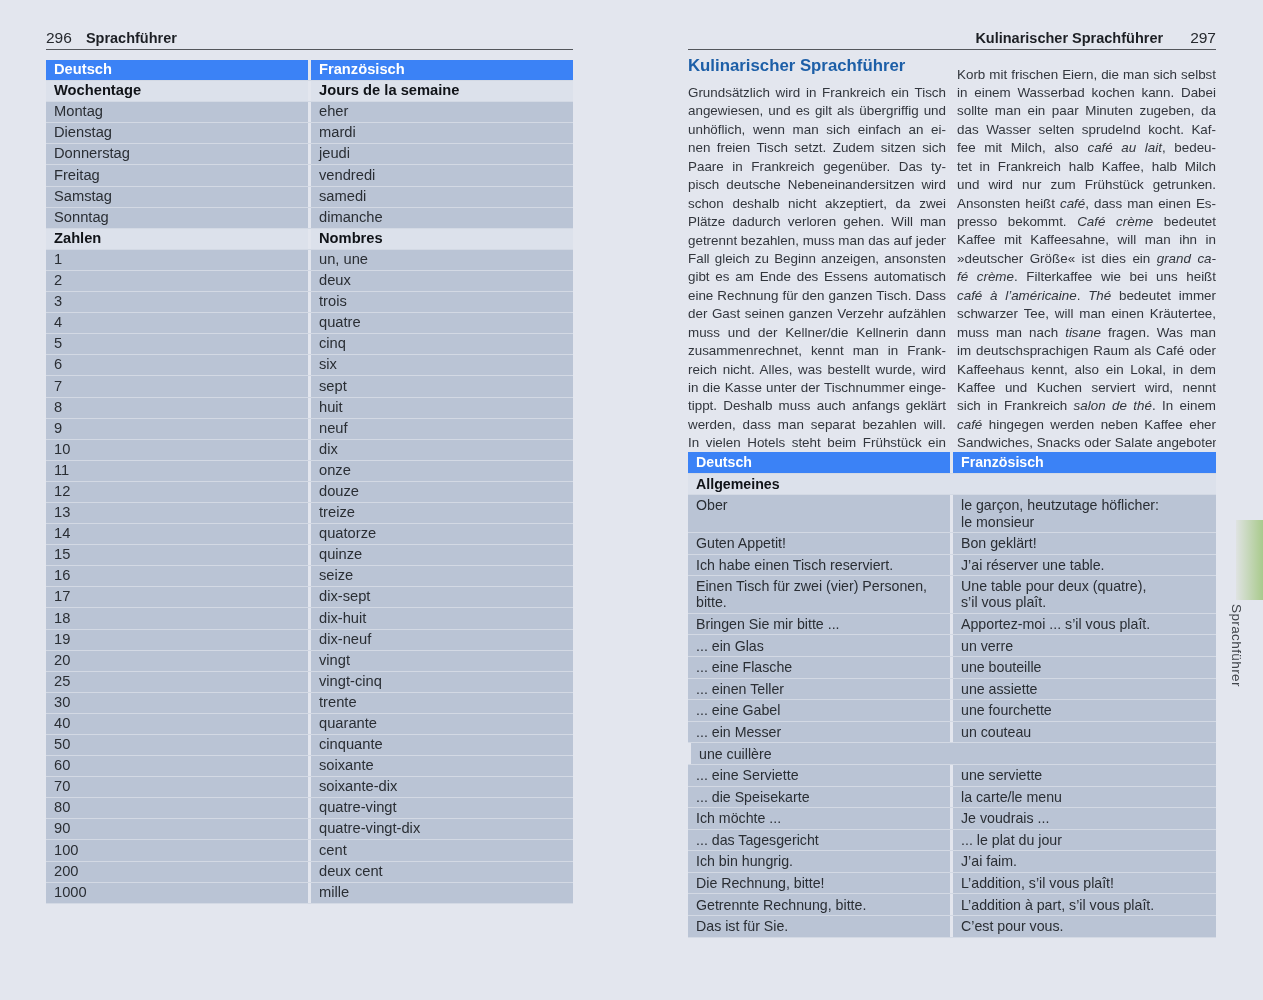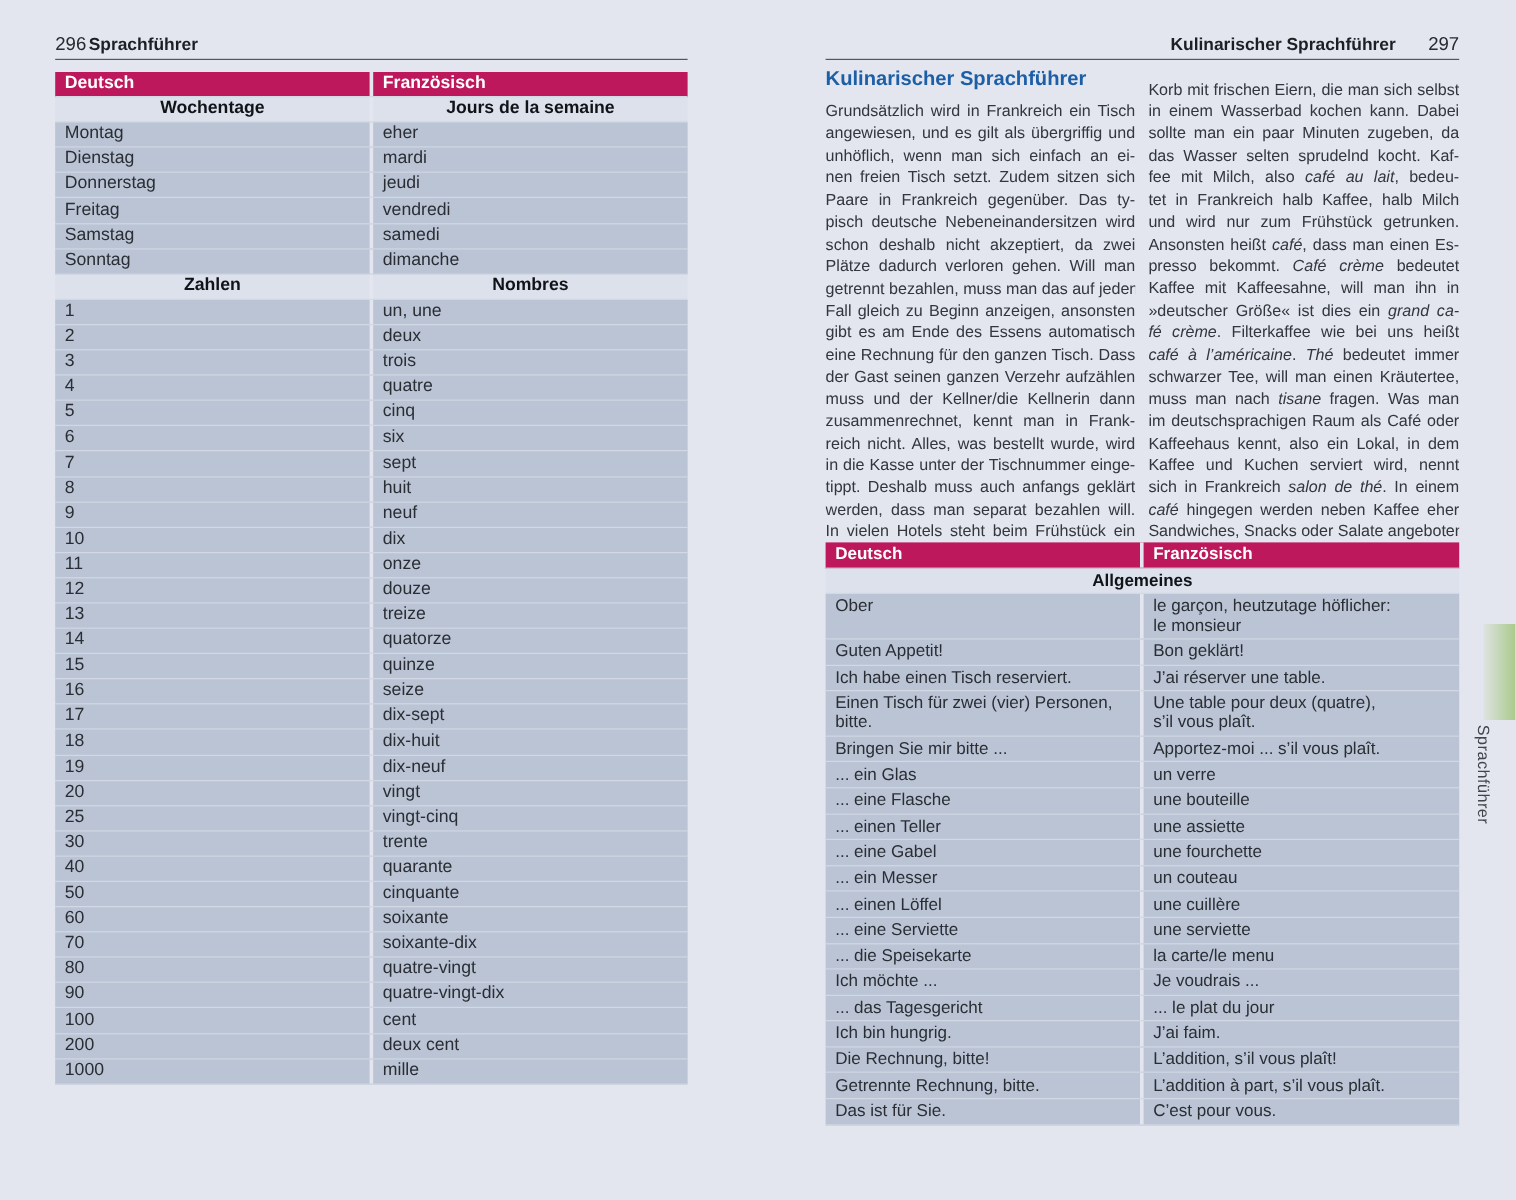--- a/index.html
+++ b/index.html
@@ -3,33 +3,33 @@
 <meta charset="utf-8">
 <style>
   html,body{margin:0;padding:0;background:#e3e6ee;}
   .spread{position:relative;width:1263px;height:1000px;background:#e3e6ee;
           font-family:"Liberation Sans",sans-serif;color:#2a2e34;overflow:hidden;}
 
   
   .pg-header{position:absolute;display:flex;align-items:baseline;}
   .pg-header .pnum{font-size:15.5px;color:#26292e;}
   .pg-header .ptitle{font-size:14.5px;font-weight:bold;color:#1c1f24;}
-  .hdr-left{left:46px;top:29px;gap:2px;text-align:right;}
+  .hdr-left{left:46px;top:29px;gap:14px;text-align:right;}
   .hdr-right{left:688px;top:29px;width:528px;justify-content:flex-end;gap:27px;}
   .rule{position:absolute;height:1.4px;background:#53565b;}
   .rule-left{left:46px;top:49px;width:527px;}
   .rule-right{left:688px;top:49px;width:528px;}
 
   
   .ptable{position:absolute;}
   #left-table{left:46px;top:60px;width:527px;font-size:14.7px;}
   #right-table{left:688px;top:452px;width:528px;font-size:14.2px;}
   .t-row{display:flex;align-items:stretch;border-bottom:1.6px solid #d3d9e4;background:#bac4d5;}
-  .t-row.t-head{background:#be185d;color:#ffffff;font-weight:bold;}
-  .t-row.section{background:#dce1eb;font-weight:bold;color:#101318;text-align:center;}
+  .t-row.t-head{background:#3b82f6;color:#ffffff;font-weight:bold;}
+  .t-row.section{background:#dce1eb;font-weight:bold;color:#101318;}
   .t-cell{box-sizing:border-box;padding:2.2px 8px;line-height:16.2px;white-space:pre-line;}
   #left-table .t-cell{line-height:15.9px;padding:2.1px 8px;}
   #left-table .cell-de{width:262px;}
   #left-table .cell-fr{width:262px;}
   #right-table .cell-de{width:262px;}
   #right-table .cell-fr{width:263px;}
   .cell-full{width:100%;}
   .col-gap{width:3px;background:#e3e6ee;flex:0 0 3px;}
 
   
@@ -371,21 +371,20 @@
         <div class="t-cell cell-de">... eine Gabel</div>
         <div class="col-gap"></div>
         <div class="t-cell cell-fr">une fourchette</div>
       </div>
       <div class="t-row data">
         <div class="t-cell cell-de">... ein Messer</div>
         <div class="col-gap"></div>
         <div class="t-cell cell-fr">un couteau</div>
       </div>
       <div class="t-row data">
-        <div class="t-cell cell-de">... einen Löffel</div>
         <div class="col-gap"></div>
         <div class="t-cell cell-fr">une cuillère</div>
       </div>
       <div class="t-row data">
         <div class="t-cell cell-de">... eine Serviette</div>
         <div class="col-gap"></div>
         <div class="t-cell cell-fr">une serviette</div>
       </div>
       <div class="t-row data">
         <div class="t-cell cell-de">... die Speisekarte</div>

